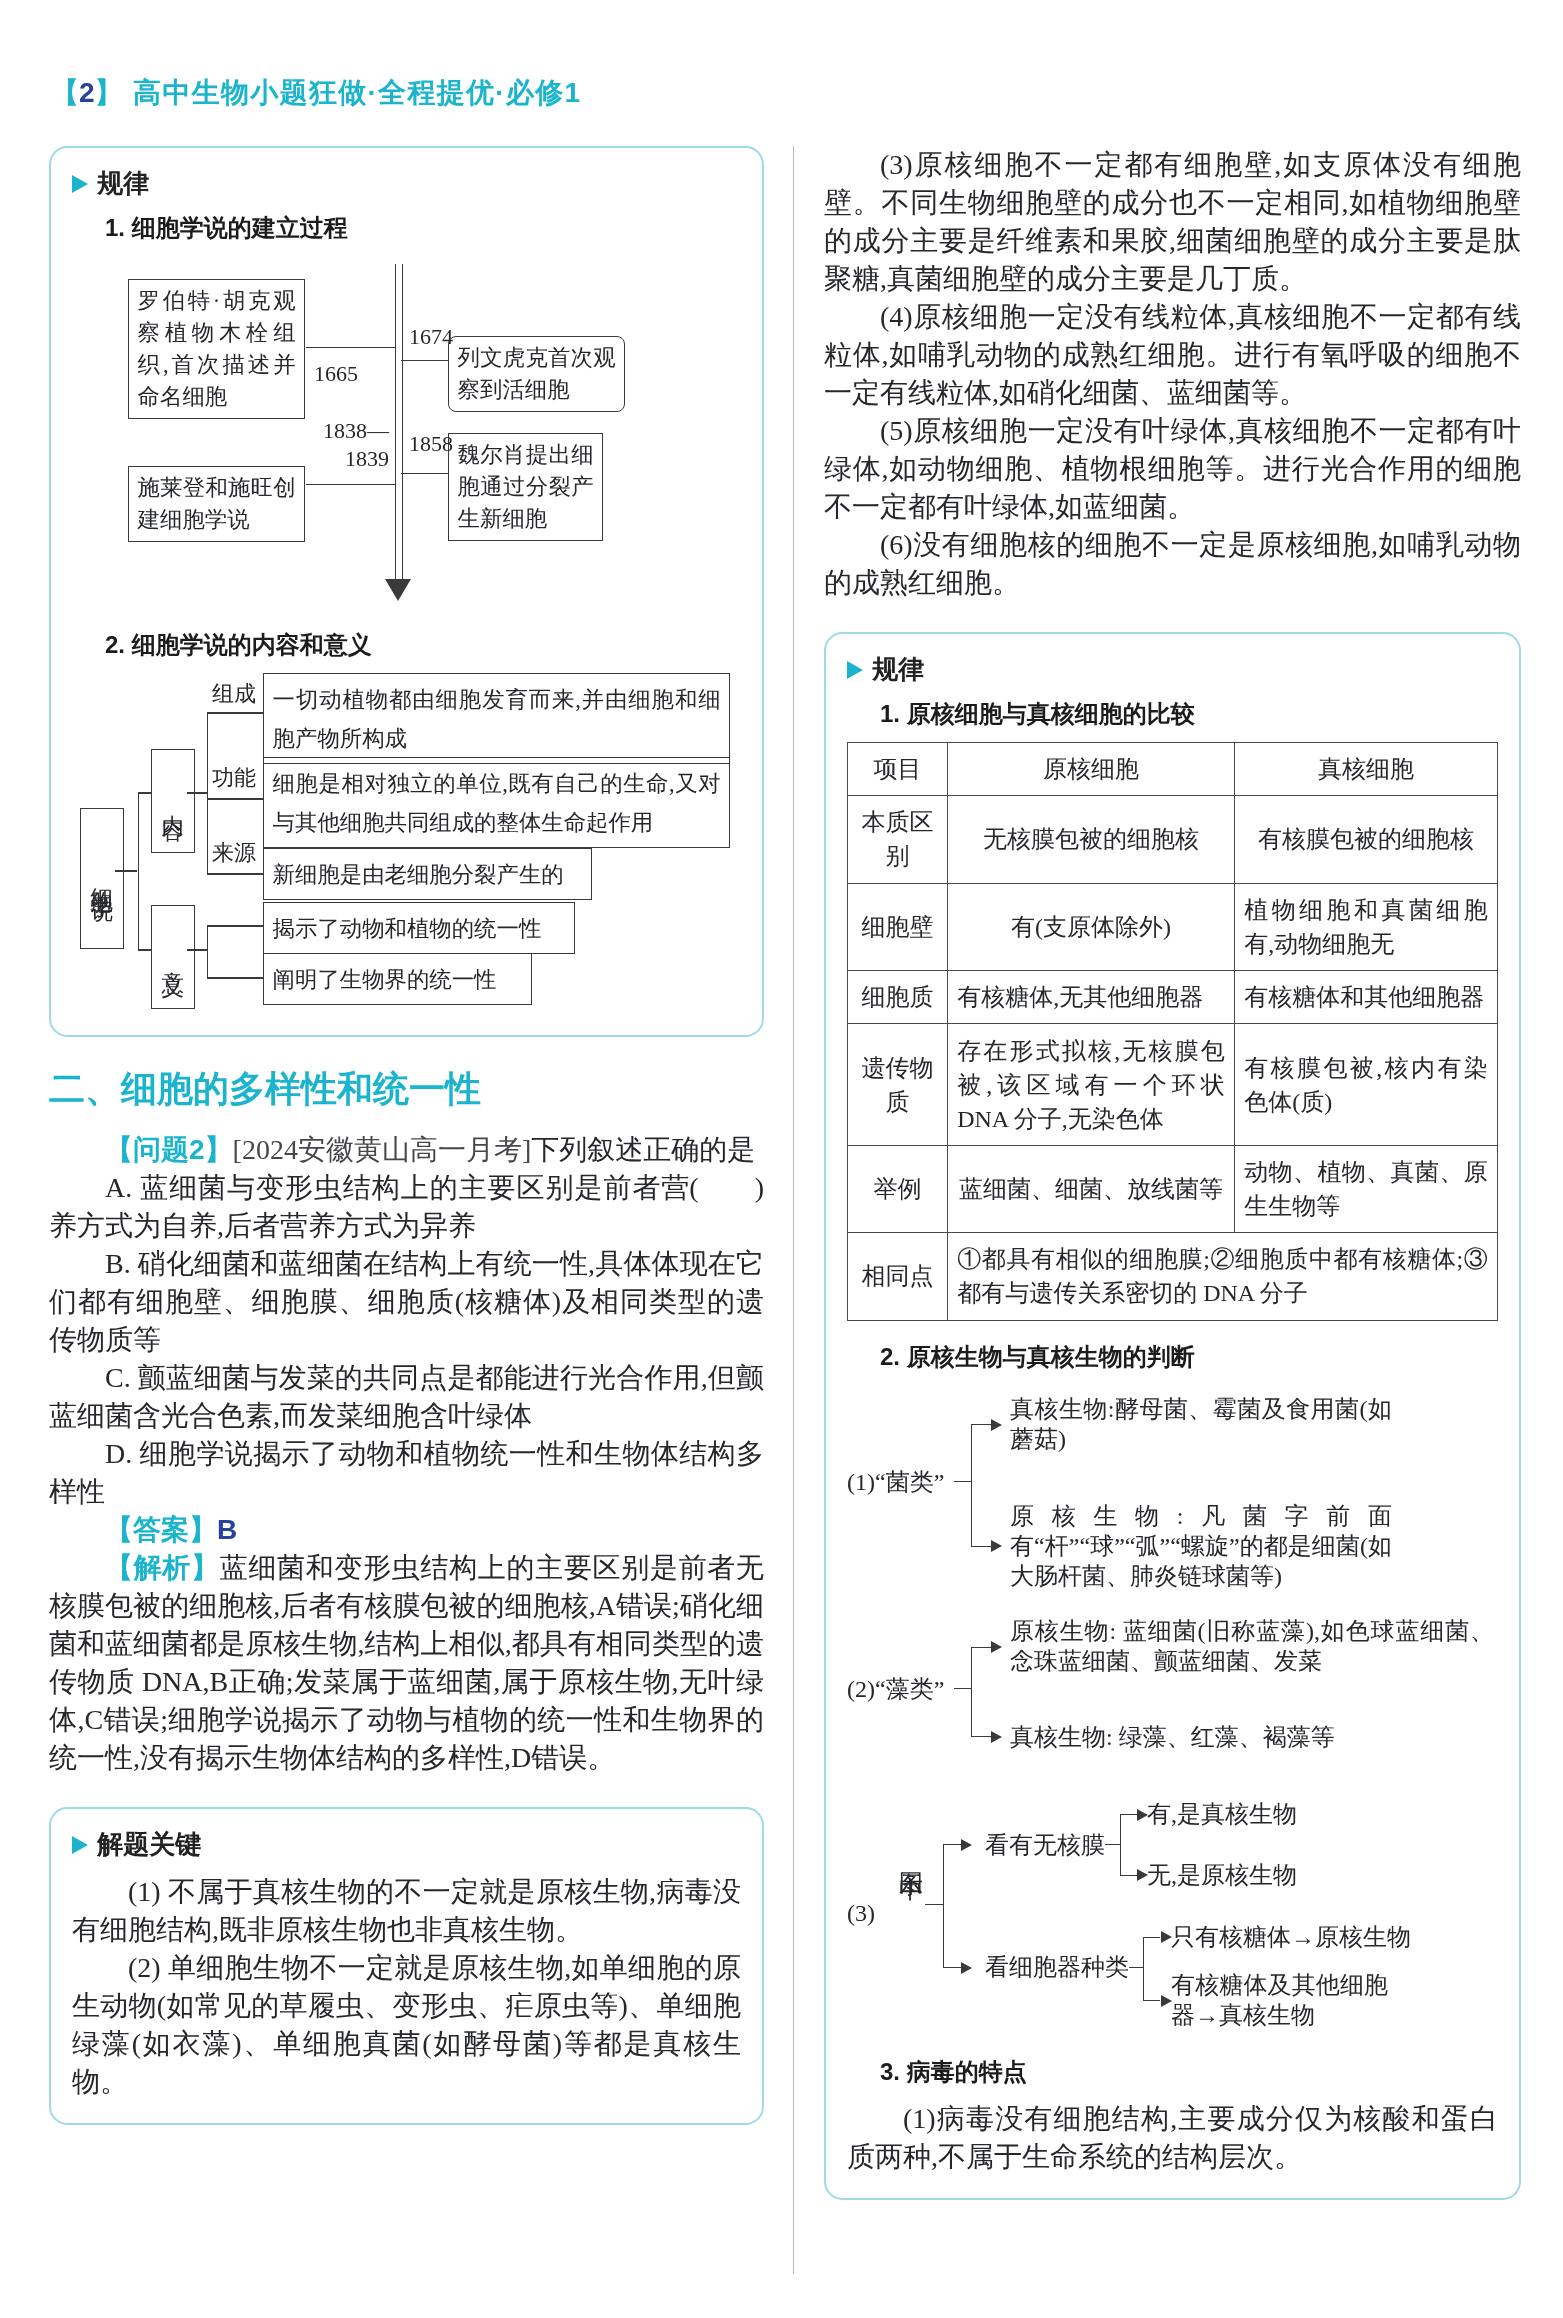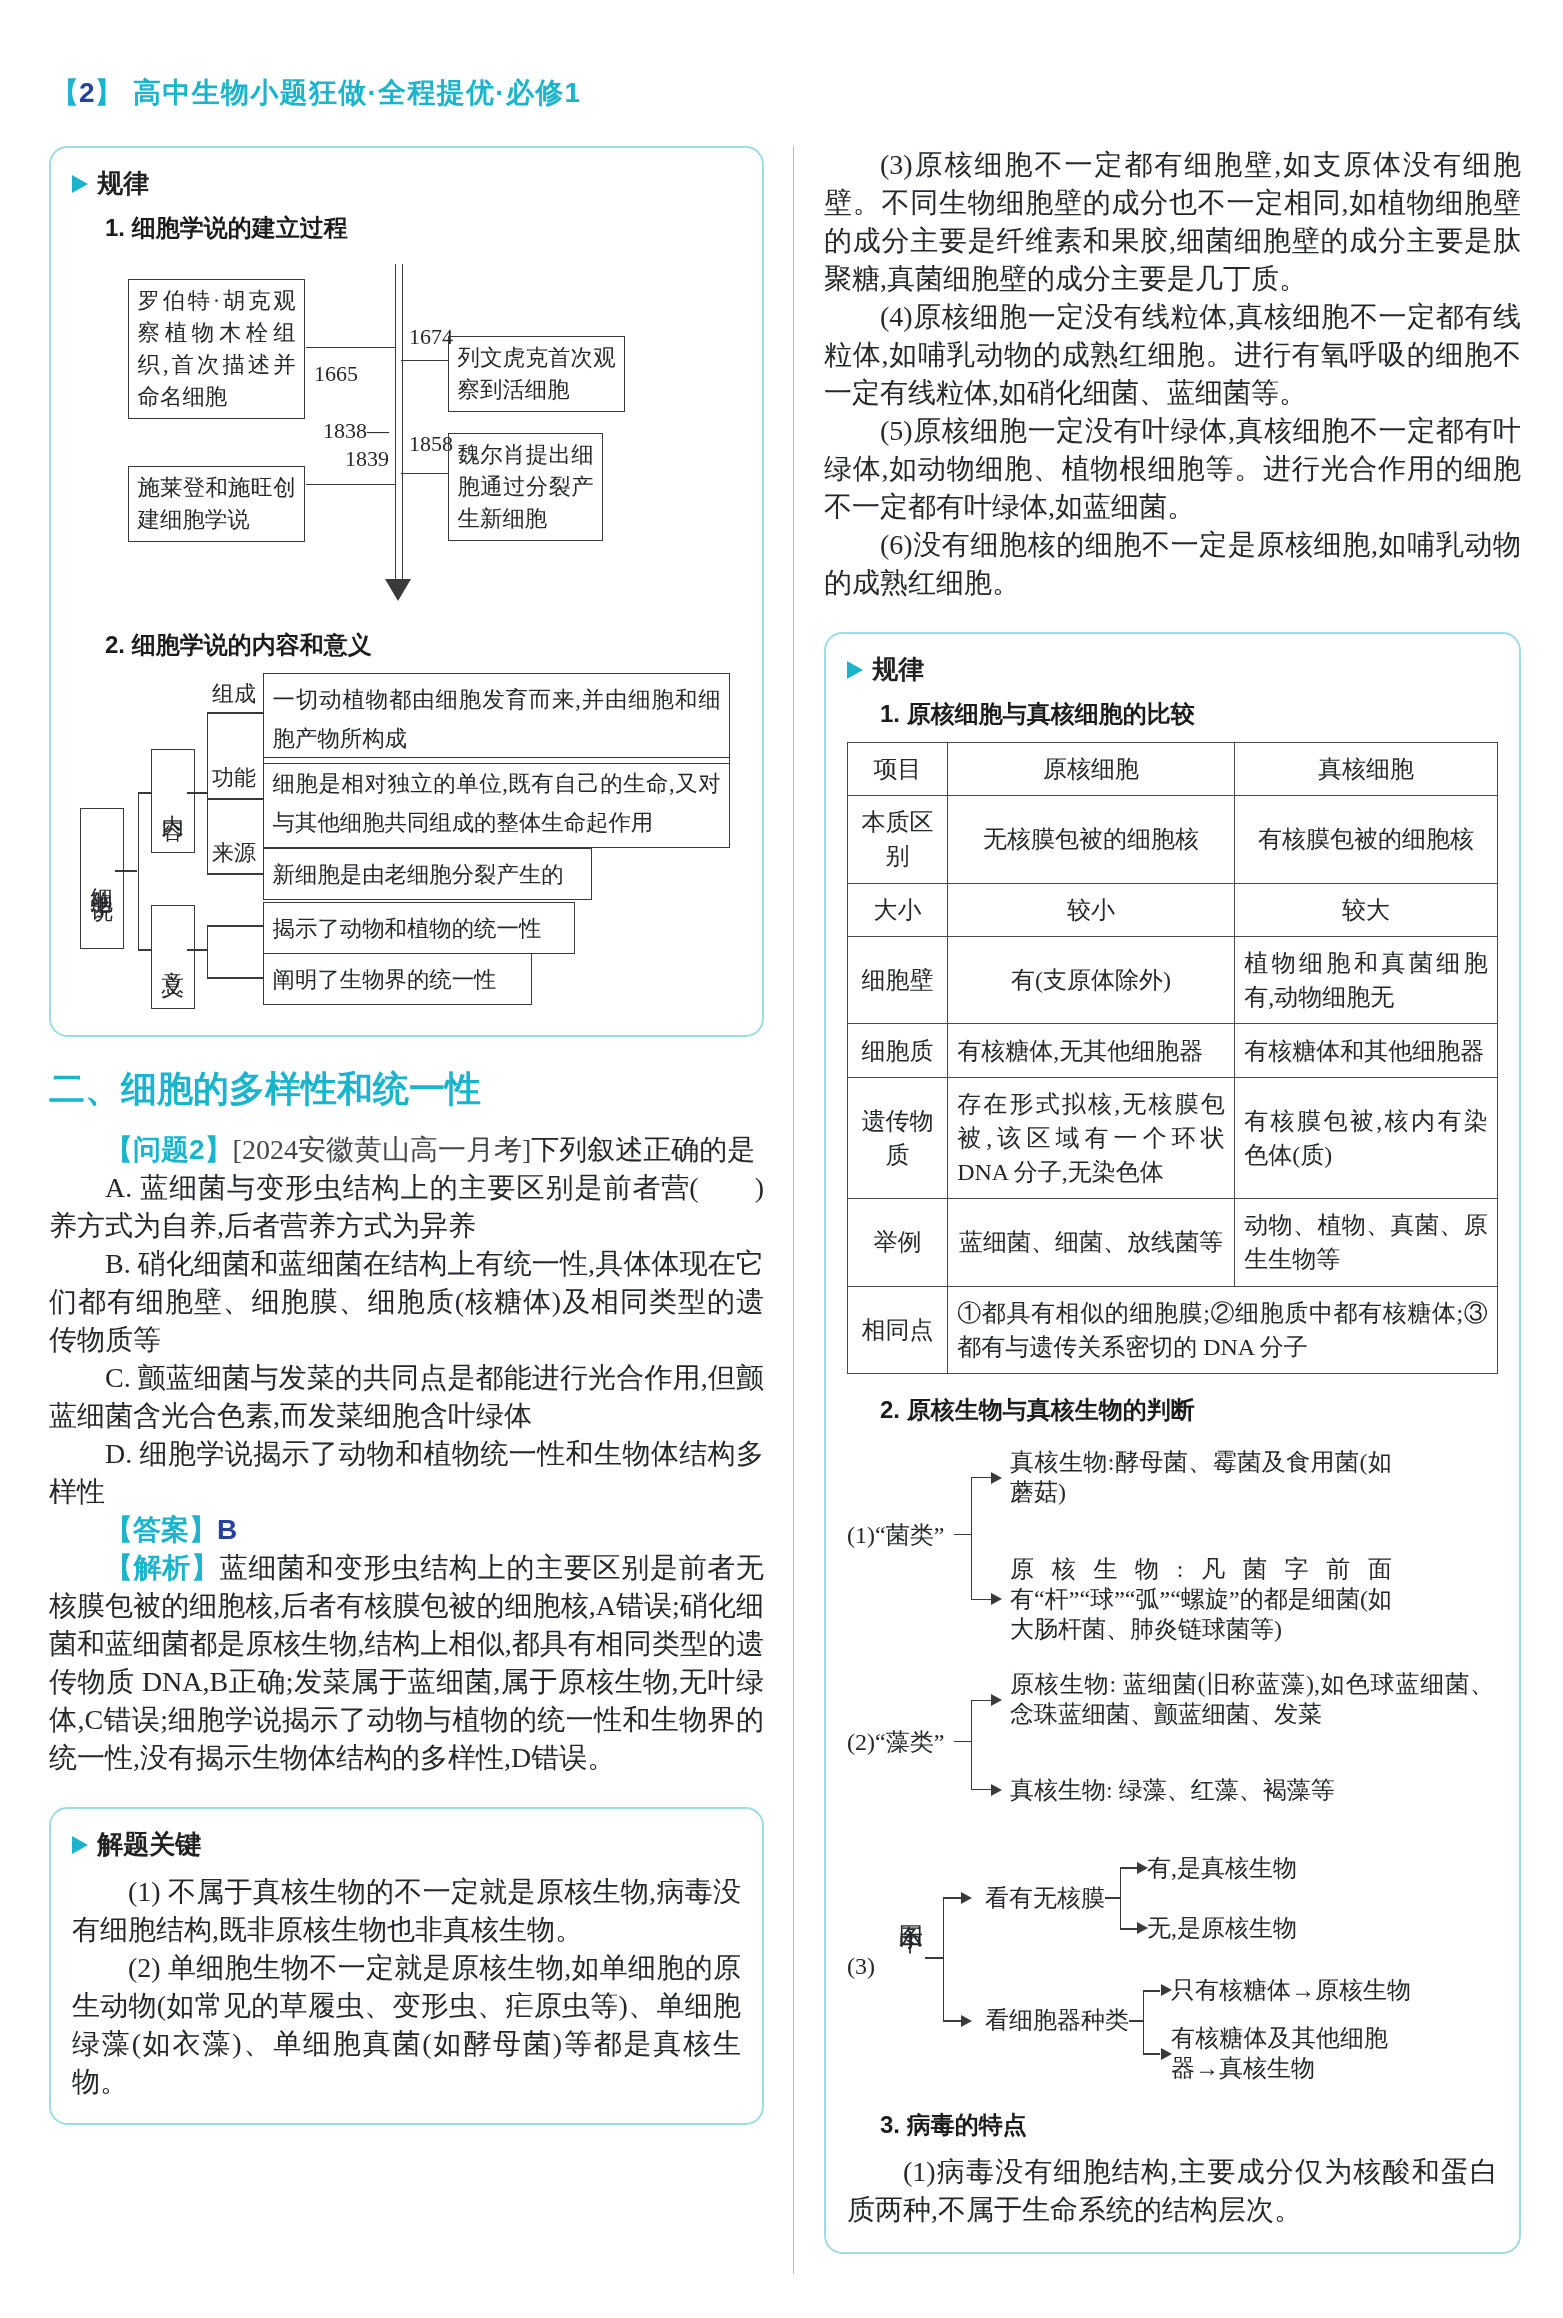--- a/index.html
+++ b/index.html
@@ -42,21 +42,21 @@
   .hl{position:absolute;height:1.3px;background:#3a3a3a;}
   .vl{position:absolute;width:1.3px;background:#3a3a3a;}
   .ah{position:absolute;width:0;height:0;border-top:6px solid transparent;
       border-bottom:6px solid transparent;border-left:11.2px solid #3a3a3a;}
 
   
   .flow{position:relative;height:359px;margin:2.6px 0 14.5px 0;}
   .fbox{position:absolute;border:1.3px solid #3a3a3a;padding:5.3px 8.6px;font-size:22.4px;
         line-height:32px;text-align:justify;}
   .box-hooke{left:56px;top:23px;width:158px;}
-  .box-leeu{left:376px;top:80px;width:158px;}
+  .box-leeu{left:376px;top:80px;width:158px;border-radius:8px;}
   .box-schl{left:56px;top:210px;width:158px;}
   .box-virc{left:376px;top:177px;width:136px;}
   .fyear{position:absolute;font-size:22px;line-height:28px;}
   .y1665{left:242px;top:57px;margin-top:47px;}
   .y1674{left:337px;top:67px;}
   .y1838{left:229px;top:161px;width:88px;text-align:right;}
   .y1858{left:337px;top:174px;}
   .ca{left:234px;top:91px;width:89px;}
   .cb{left:329px;top:104px;width:47px;}
   .cc{left:234px;top:228px;width:89px;}
@@ -269,25 +269,20 @@
         <th>项目</th>
         <th>原核细胞</th>
         <th>真核细胞</th>
       </tr>
       <tr>
         <td>本质区别</td>
         <td>无核膜包被的细胞核</td>
         <td>有核膜包被的细胞核</td>
       </tr>
       <tr>
-        <td>大小</td>
-        <td>较小</td>
-        <td>较大</td>
-      </tr>
-      <tr>
         <td>细胞壁</td>
         <td>有(支原体除外)</td>
         <td class="j">植物细胞和真菌细胞有,动物细胞无</td>
       </tr>
       <tr>
         <td>细胞质</td>
         <td class="j">有核糖体,无其他细胞器</td>
         <td class="j">有核糖体和其他细胞器</td>
       </tr>
       <tr>

